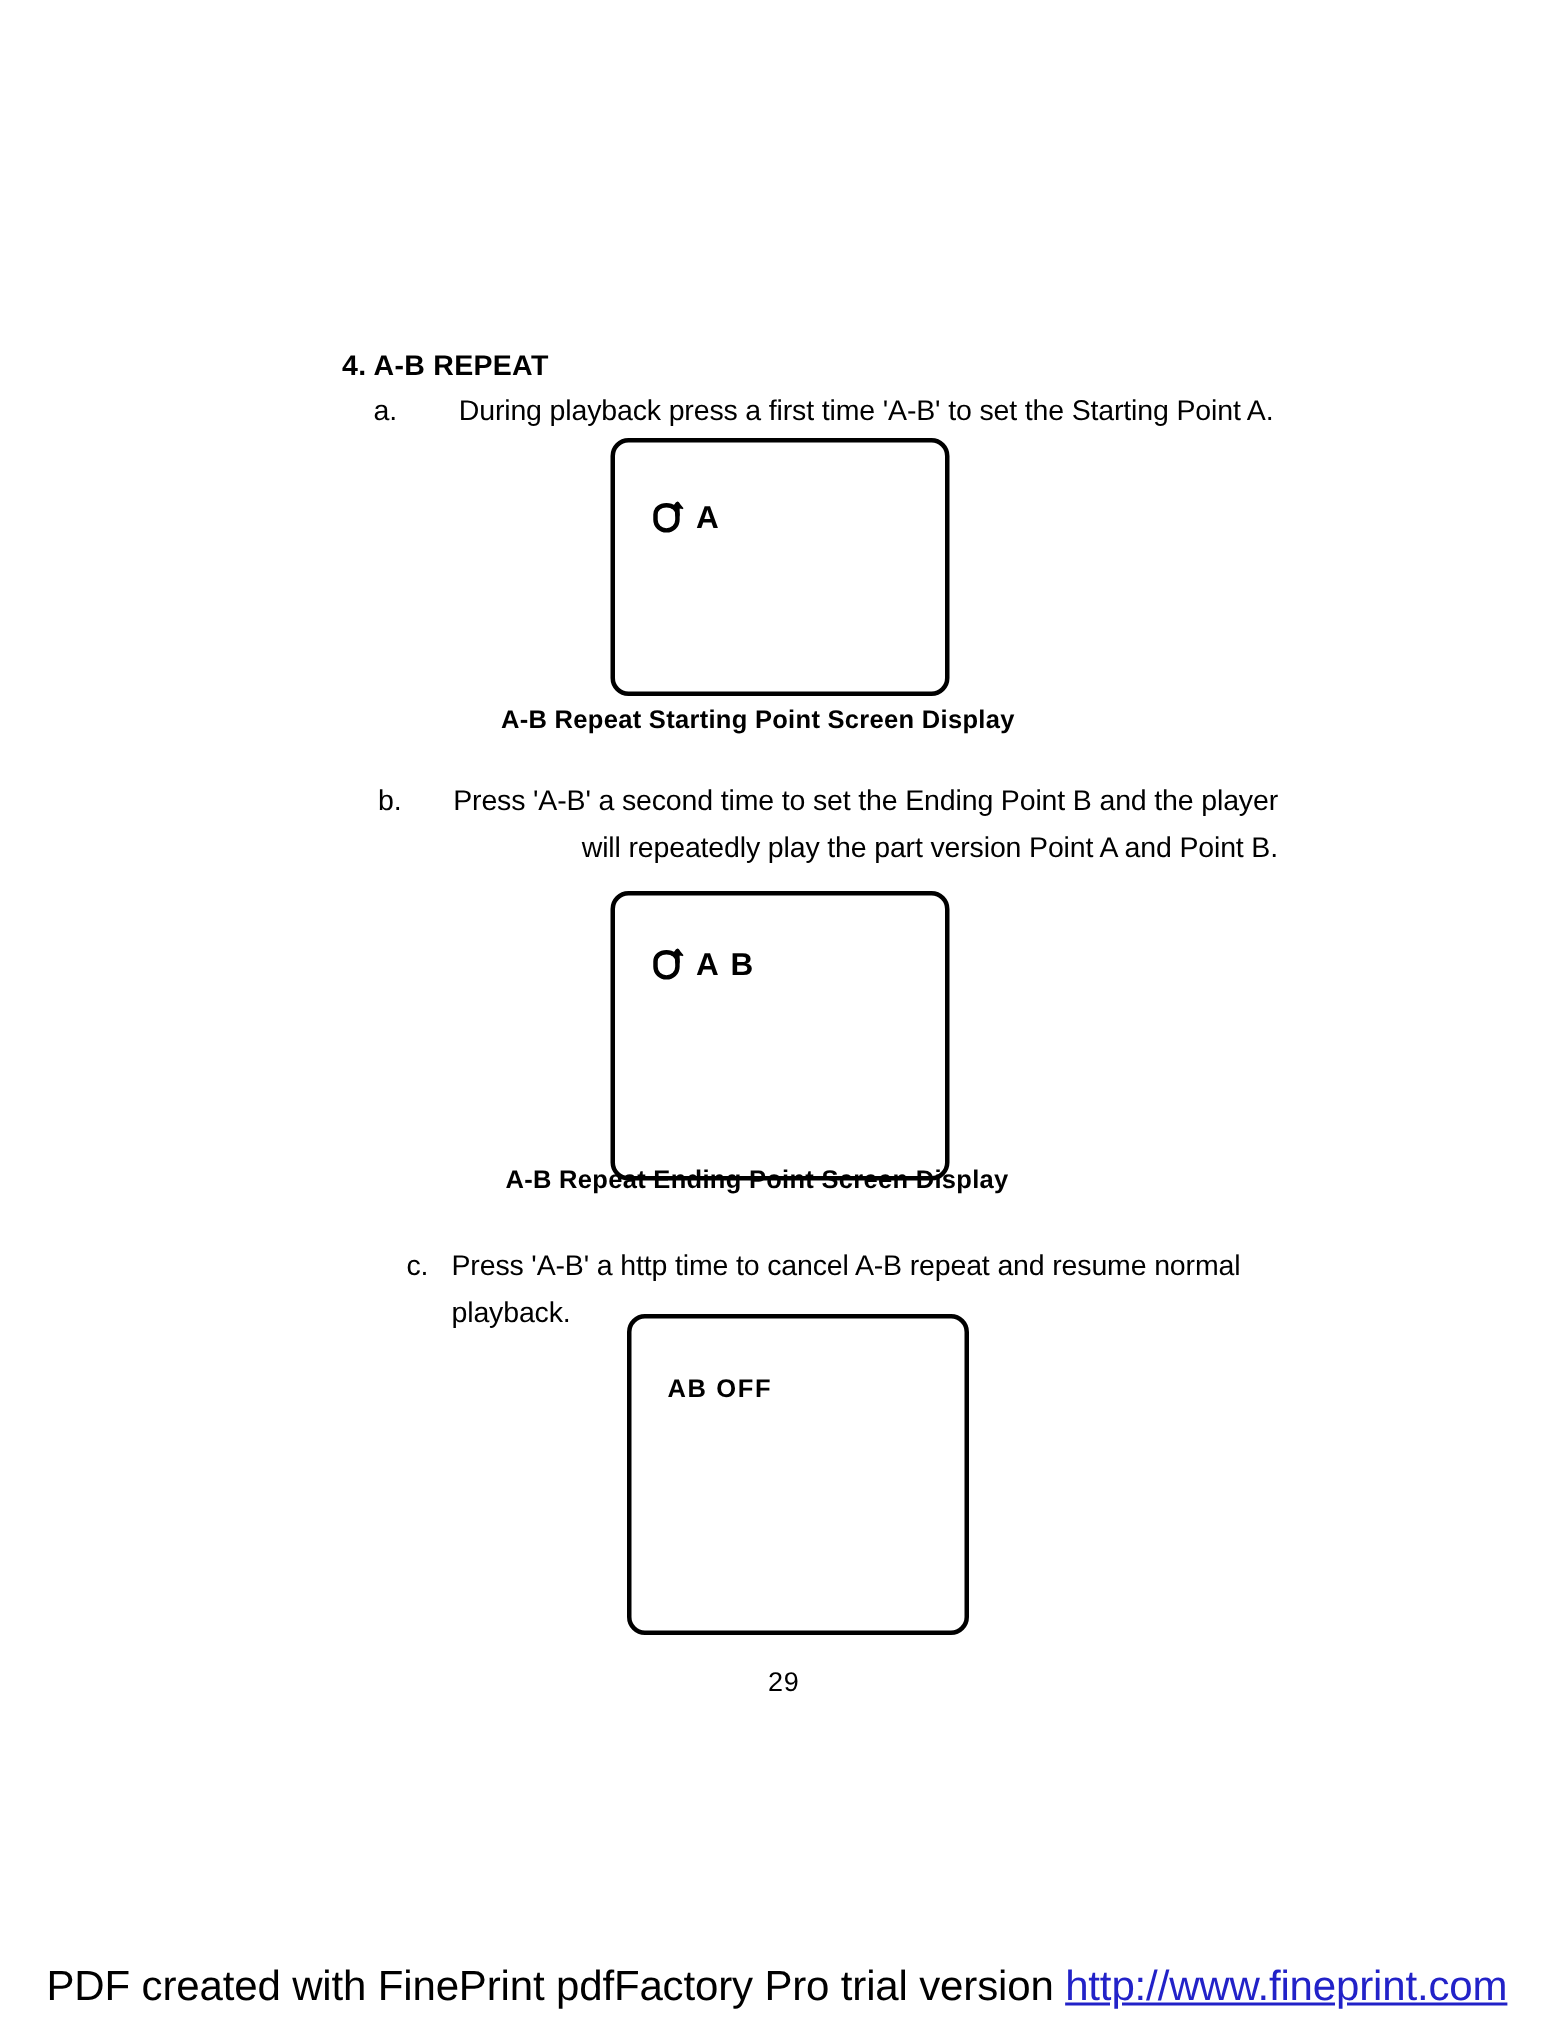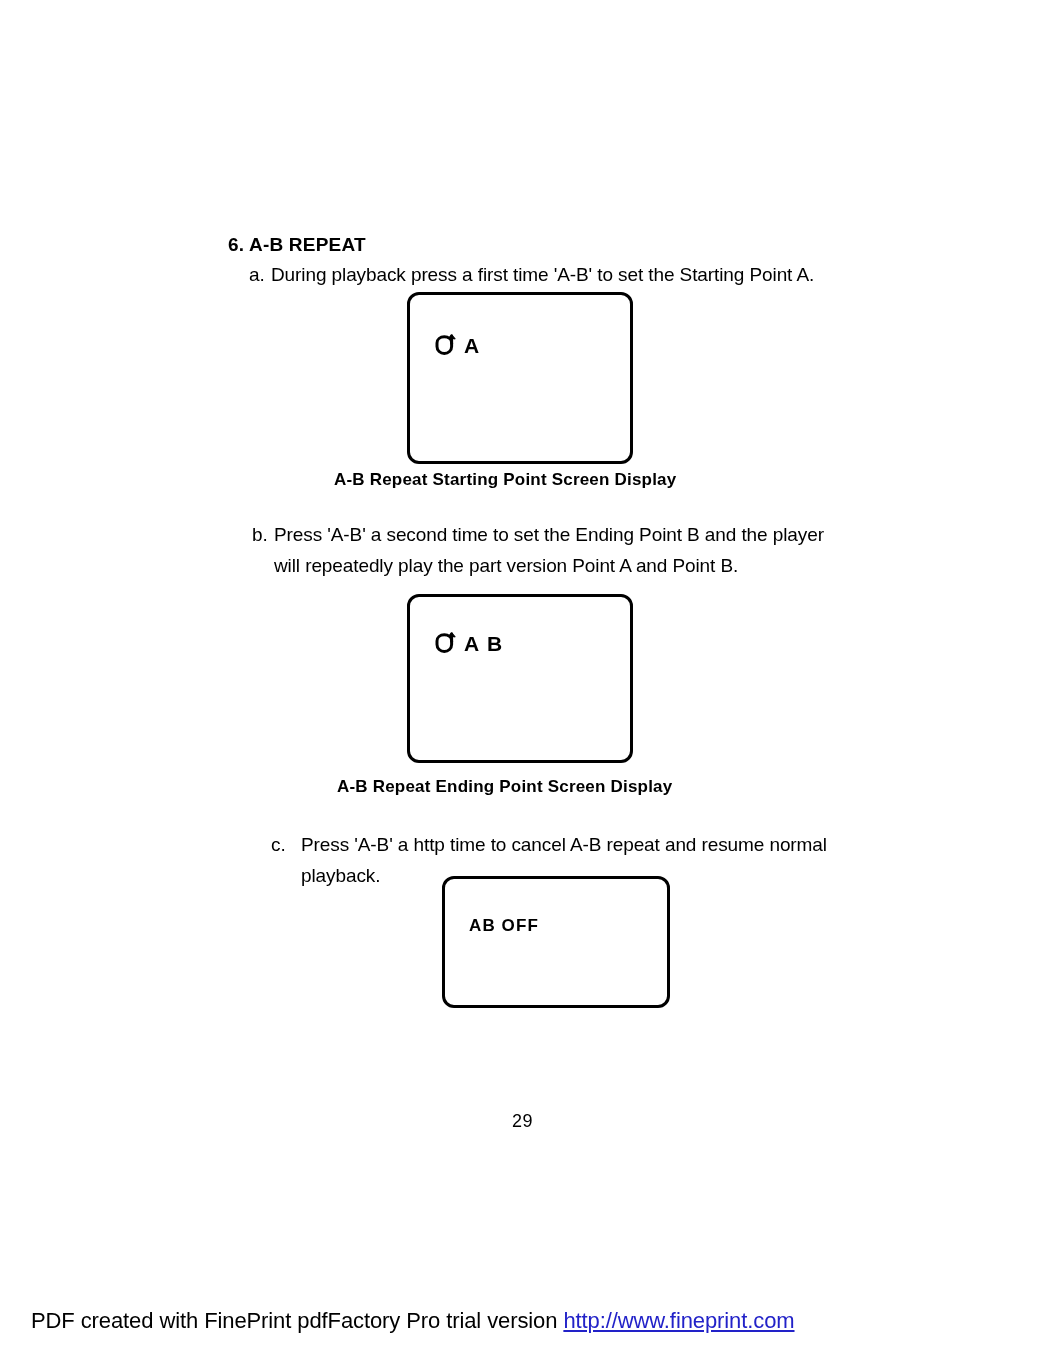--- a/index.html
+++ b/index.html
@@ -59,34 +59,34 @@
     left: 252px;
     top: 519px;
     width: 600px;
   }
   #para-c {
     left: 271px;
     top: 829px;
     width: 580px;
   }
   #para-a .ptext,
-  #para-b .ptext { padding-left: 22px; }
+  #para-b .ptext { padding-left: 22px; text-align: right; }
   #para-c .ptext { padding-left: 30px; }
 
   
   .screen-box {
     position: absolute;
     background: #ffffff;
     border: 3px solid #000000;
     border-radius: 12px;
     box-sizing: border-box;
   }
   #box-a { left: 407px; top: 292px;  width: 226px; height: 172px; }
-  #box-b { left: 407px; top: 594px;  width: 226px; height: 169px; }
-  #box-c { left: 418px; top: 876px;  width: 228px; height: 132px; margin-left: 24px; }
+  #box-b { left: 407px; top: 594px;  width: 226px; height: 193px; }
+  #box-c { left: 418px; top: 876px;  width: 228px; height: 214px; }
 
   .osd-row {
     position: absolute;
     display: flex;
     align-items: center;
     gap: 7px;
   }
   #box-a .osd-row { left: 22px; top: 38px; }
   #box-b .osd-row { left: 22px; top: 34px; }
   #box-c .osd-row { left: 24px; top: 38px; }
@@ -131,37 +131,37 @@
     text-align: center;
     font-size: 18px;
     letter-spacing: 0.5px;
   }
 
   
   .footer {
     position: absolute;
     left: 31px;
     top: 1308px;
-    font-size: 22px;
+    font-size: 28px;
     letter-spacing: -0.1px;
     white-space: nowrap;
   }
   .footer .footer-text { color: #000000; }
   .footer .footer-link {
     color: #2222c8;
     text-decoration: underline;
     text-underline-offset: 2px;
   }
 </style>
 </head>
 <body>
 
 <div class="page">
 
-  <div class="section-heading">6. A-B REPEAT</div>
+  <div class="section-heading">4. A-B REPEAT</div>
 
   <div class="para" id="para-a">
     <span class="marker">a.</span>
     <span class="ptext">During playback press a first time 'A-B' to set the Starting Point  A.</span>
   </div>
 
   <div class="screen-box" id="box-a">
     <div class="osd-row">
       <svg class="repeat-icon" viewBox="0 0 26 26" aria-hidden="true">
         <path d="M5.2 10.4 C5.2 6.6 8.4 4.0 12.8 4.0 C17.2 4.0 20.4 6.6 20.4 10.4

